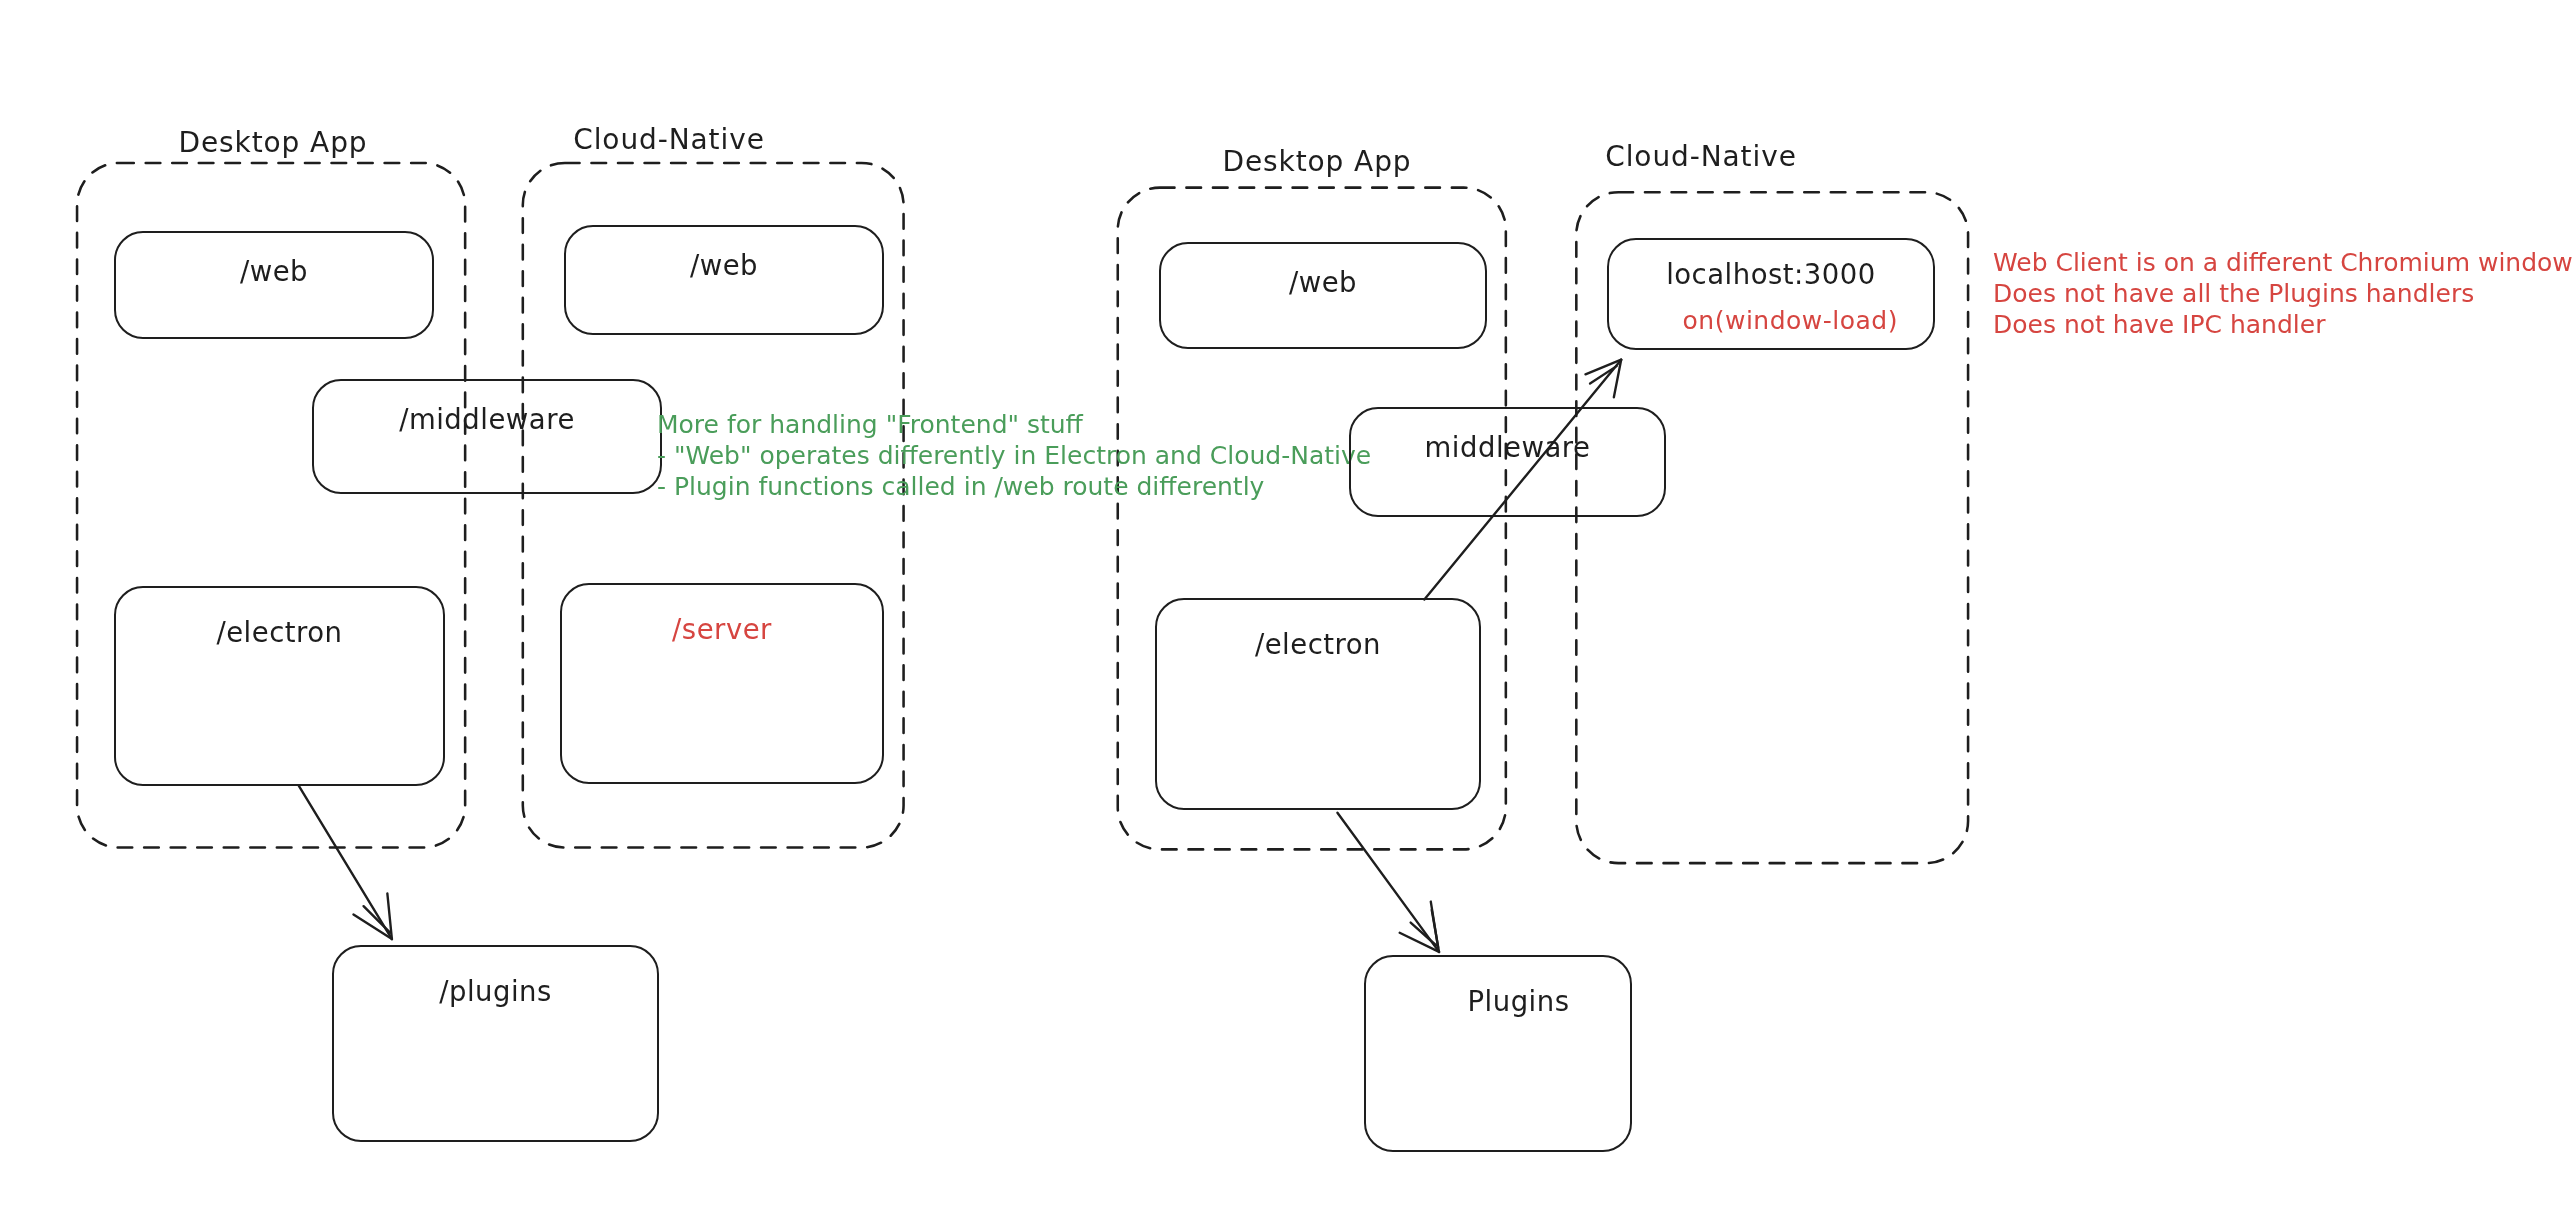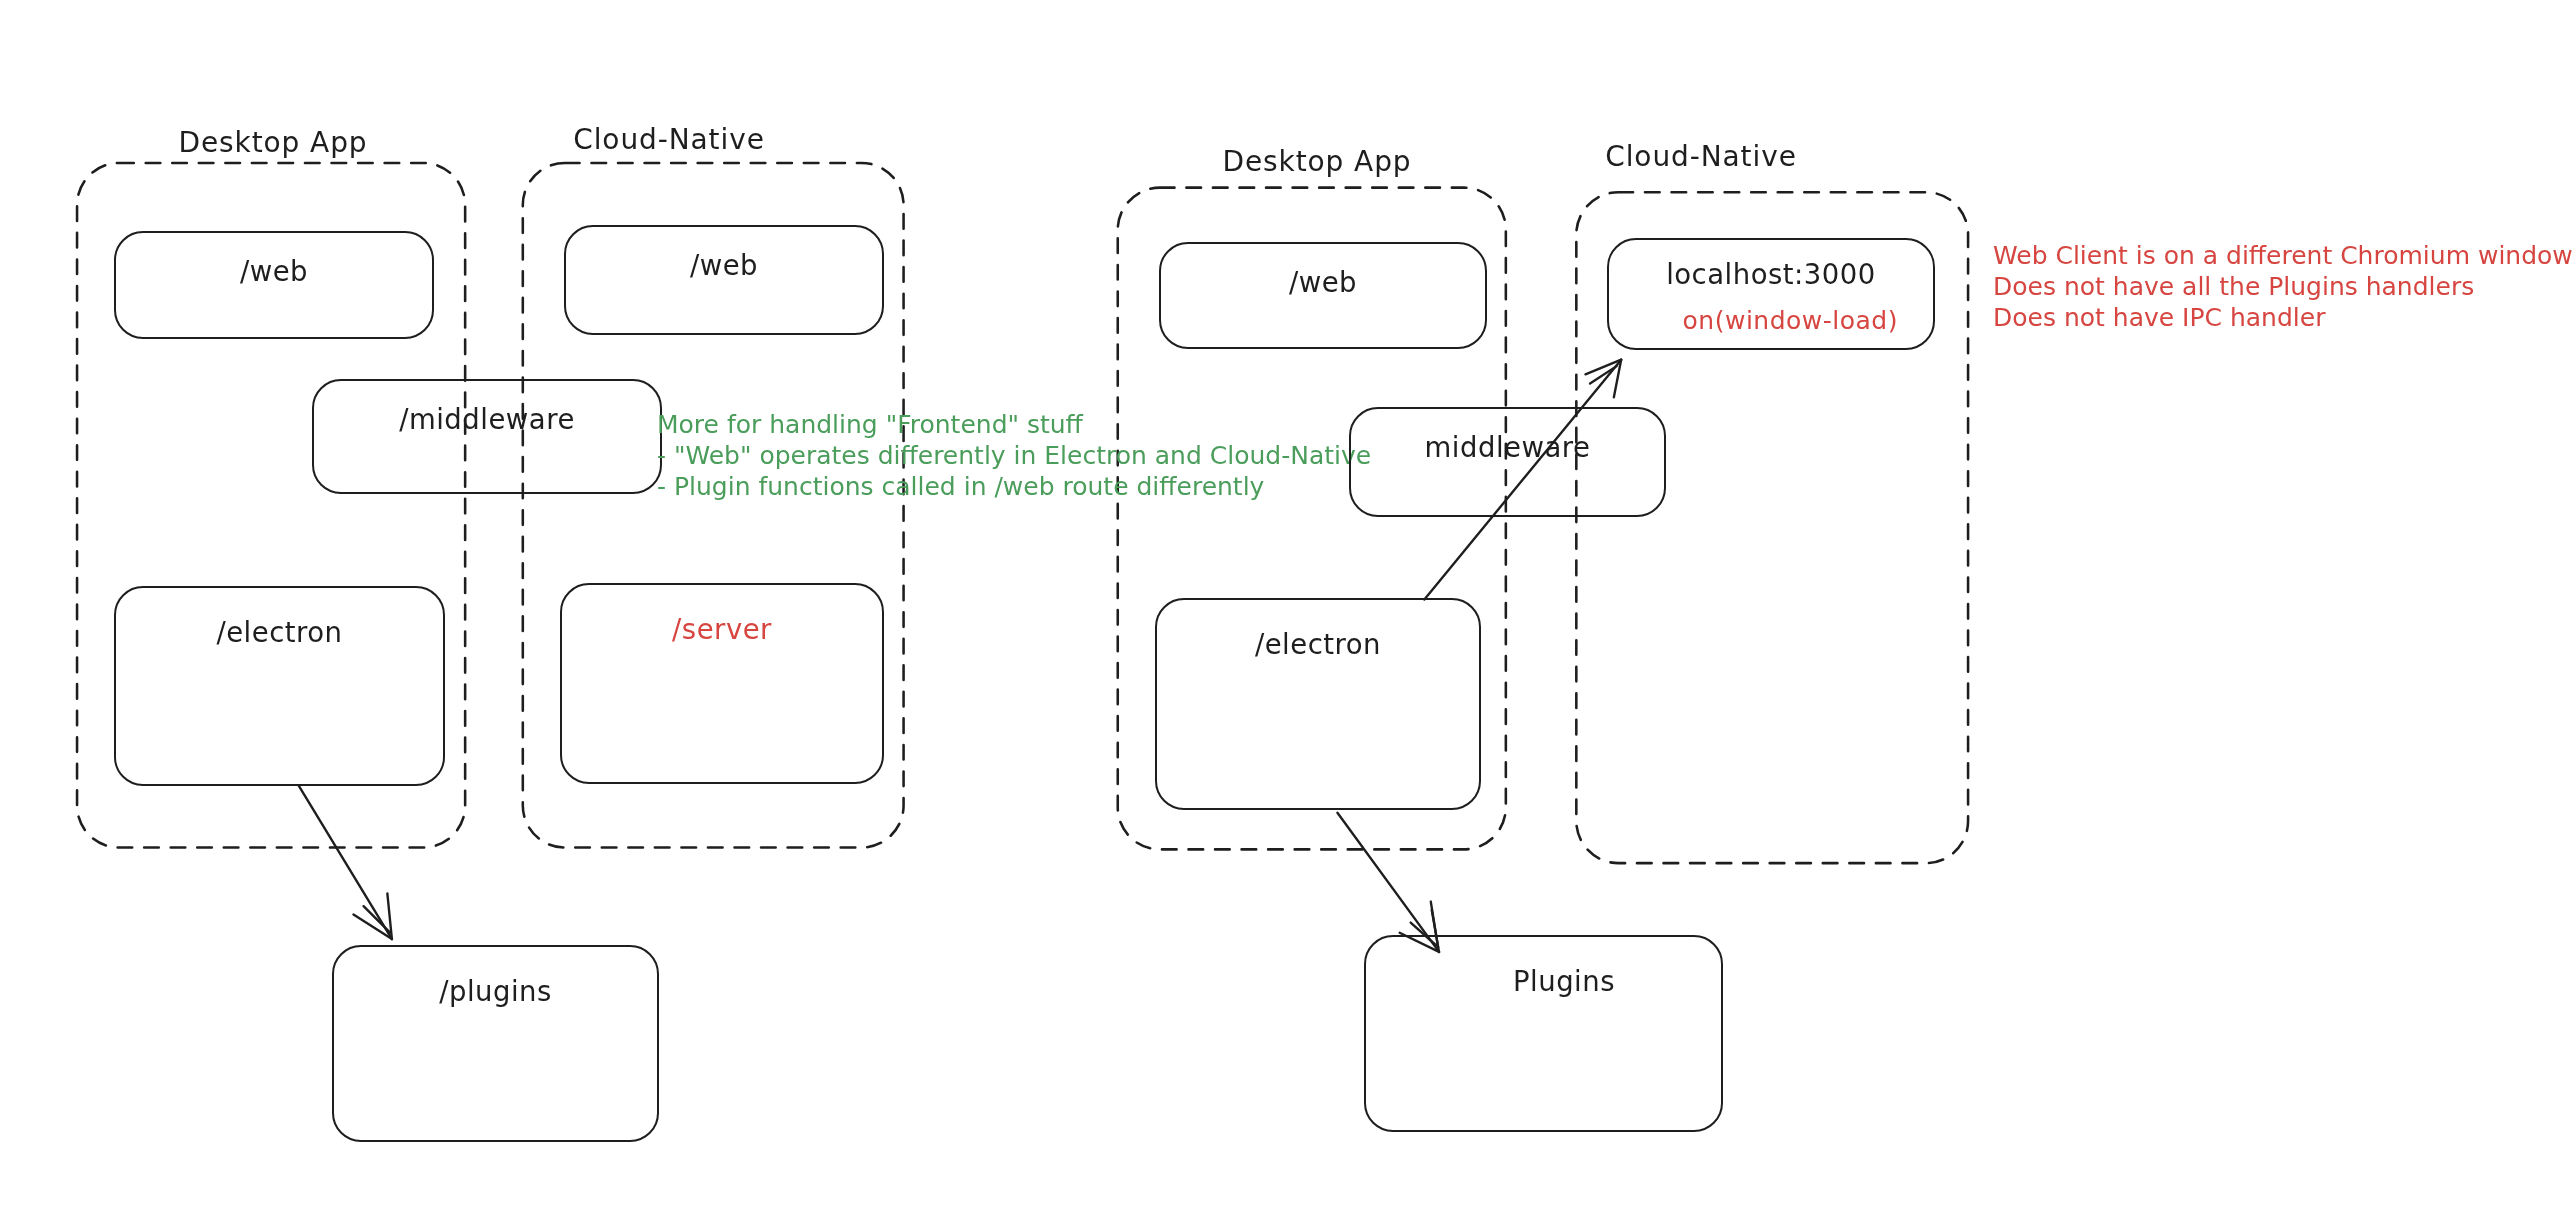--- a/index.html
+++ b/index.html
@@ -155,24 +155,24 @@
   </div>
 
   <div class="node" style="left:1349px; top:407px; width:317px; height:110px;">
     <span>middleware</span>
   </div>
 
   <div class="node tall" style="left:1155px; top:598px; width:326px; height:212px;">
     <span>/electron</span>
   </div>
 
-  <div class="node tall" style="left:1364px; top:935px; width:359px; height:197px;padding-left:41px;">
+  <div class="node tall" style="left:1364px; top:955px; width:268px; height:197px;padding-left:41px;">
     <span>Plugins</span>
   </div>
 
-  <div class="note red" style="left:1993px; top:240px;">
+  <div class="note red" style="left:1993px; top:247px;">
     <div>Web Client is on a different Chromium window</div>
     <div>Does not have all the Plugins handlers</div>
     <div>Does not have IPC handler</div>
   </div>
 
 </div>
 
 
 </body></html>

